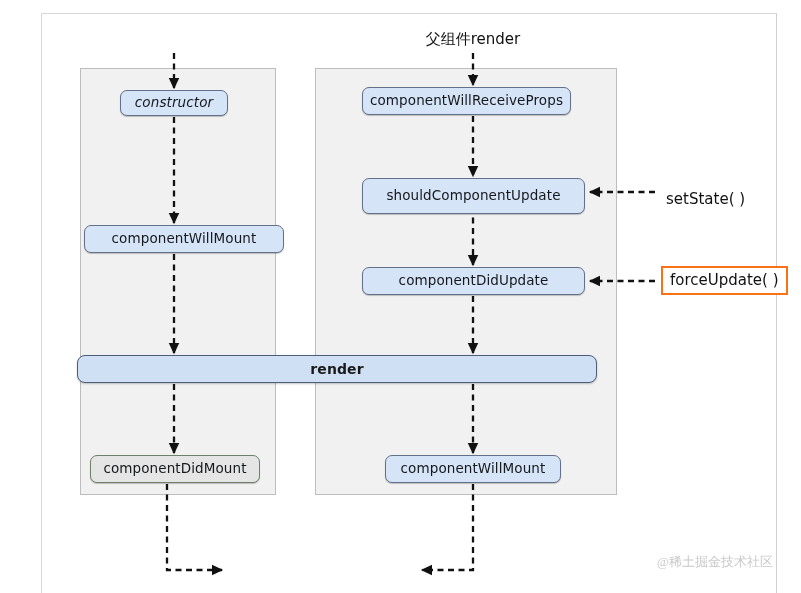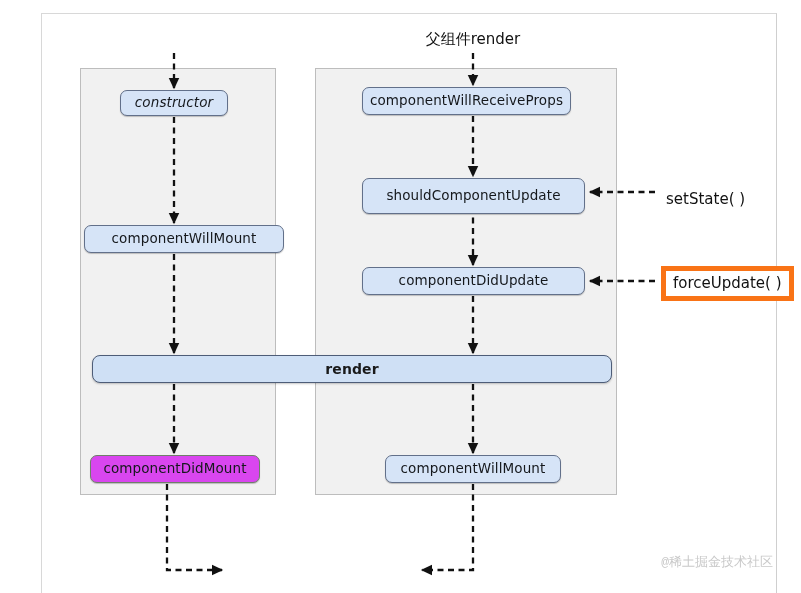--- a/index.html
+++ b/index.html
@@ -83,21 +83,21 @@
     letter-spacing: 0.1px;
     font-family: "DejaVu Sans", "Liberation Sans", sans-serif;
   }
   .node.blue {
     background: #d6e4f7;
     border: 1.4px solid #62708a;
     color: #15181c;
     box-shadow: 0 1px 1px rgba(0,0,0,0.22);
   }
   .node.green {
-    background: #d946ef;
+    background: #e5e5e5;
     border: 1.4px solid #6f7f6a;
     color: #15181c;
     box-shadow: 0 1px 1px rgba(0,0,0,0.22);
   }
   .node.render-bar {
     background: #cfe0f5;
     border: 1.4px solid #4e5d78;
     font-weight: bold;
     font-size: 14px;
     border-radius: 8px;
@@ -107,36 +107,36 @@
   
   .n-constructor   { left: 120px; top: 90px;  width: 108px; height: 26px; font-style: italic; }
   .n-willmount     { left: 84px;  top: 225px; width: 200px; height: 28px; }
   .n-didmount      { left: 90px;  top: 455px; width: 170px; height: 28px; }
 
   .n-willreceive   { left: 362px; top: 87px;  width: 209px; height: 28px; }
   .n-shouldupdate  { left: 362px; top: 178px; width: 223px; height: 36px; }
   .n-willupdate    { left: 362px; top: 267px; width: 223px; height: 28px; }
   .n-didupdate     { left: 385px; top: 455px; width: 176px; height: 28px; }
 
-  .n-render        { left: 92px;  top: 355px; width: 520px; height: 28px; }
+  .n-render        { left: 77px;  top: 355px; width: 520px; height: 28px; }
   .n-willunmount   { left: 227px; top: 556px; width: 190px; height: 28px; }
 
   
   .side-label {
     position: absolute;
     font-size: 15px;
     color: #111111;
     white-space: nowrap;
     font-family: "DejaVu Sans", "Liberation Sans", sans-serif;
   }
   .lbl-setstate { left: 666px; top: 182px; margin-top: 8px; }
 
   .boxed-label {
     position: absolute;
-    border: 5px solid #f97316;
+    border: 2px solid #f97316;
     background: #ffffff;
     color: #111111;
     font-size: 15px;
     padding: 3px 7px 4px 7px;
     white-space: nowrap;
     box-sizing: border-box;
     font-family: "DejaVu Sans", "Liberation Sans", sans-serif;
   }
   .lbl-forceupdate { left: 661px; top: 266px; }
 
@@ -150,21 +150,21 @@
   }
 
   
   .watermark {
     position: absolute;
     right: 28px;
     bottom: 22px;
     font-size: 13px;
     color: #c9c9c9;
     white-space: nowrap;
-    font-family: Liberation Mono, monospace;
+    font-family: Liberation Serif, serif;
   }
 </style>
 </head>
 <body>
 
 <div id="stage">
 
   <div class="outer-frame"></div>
 
   <div class="panel panel-mount"></div>

